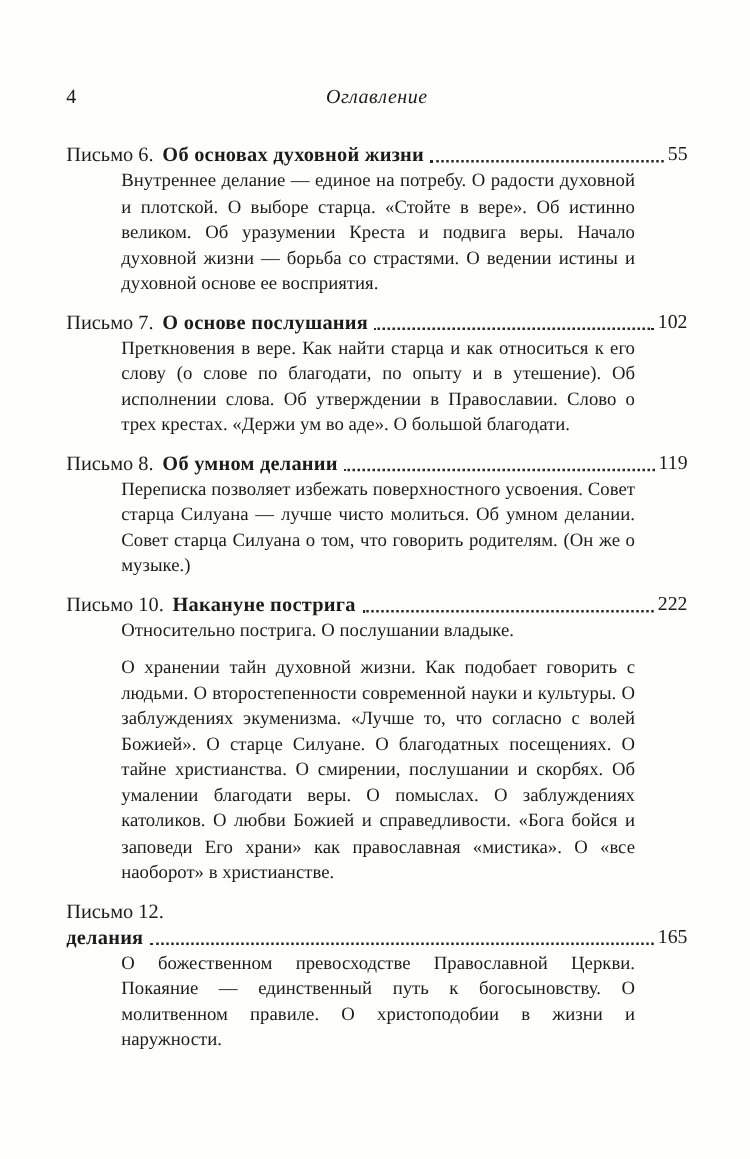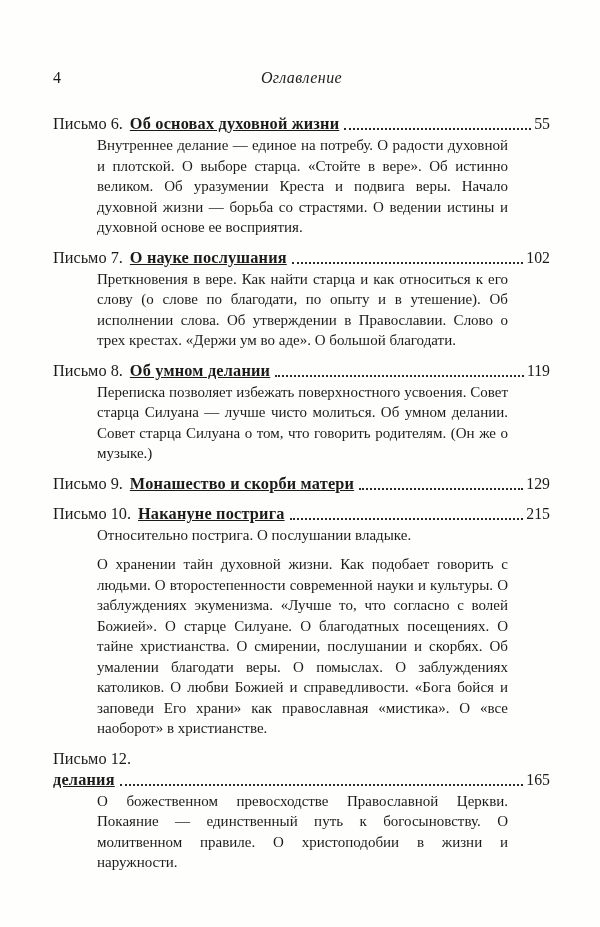--- a/index.html
+++ b/index.html
@@ -48,21 +48,20 @@
     font-size: 16.3px;
     line-height: 21px;
     white-space: nowrap;
   }
   .prefix {
     margin-right: 7px;
   }
   .title {
     font-weight: 700;
     letter-spacing: 0.2px;
-    text-decoration: underline;
   }
   .entry-line.line2 {
   }
   .leader {
     flex: 1 1 auto;
     align-self: flex-end;
     border-bottom: 2px dotted #2a2a2a;
     margin: 0 3px 4px 5px;
     min-width: 12px;
     height: 0;
@@ -96,49 +95,43 @@
           <span class="prefix">Письмо 6.</span>
           <span class="title">Об основах духовной жизни</span>
           <span class="leader"></span>
           <span class="pagenum">55</span>
         </div>
         <div class="desc">Внутреннее делание — единое на потребу. О радости духовной и плотской. О выборе старца. «Стойте в вере». Об истинно великом. Об уразумении Креста и подвига веры. Начало духовной жизни — борьба со страстями. О ведении истины и духовной основе ее восприятия.</div>
       </div>
       <div class="entry">
         <div class="entry-line">
           <span class="prefix">Письмо 7.</span>
-          <span class="title">О науке послушания</span>
+          <span class="title">О основе послушания</span>
           <span class="leader"></span>
           <span class="pagenum">102</span>
         </div>
         <div class="desc">Преткновения в вере. Как найти старца и как относиться к его слову (о слове по благодати, по опыту и в утешение). Об исполнении слова. Об утверждении в Православии. Слово о трех крестах. «Держи ум во аде». О большой благодати.</div>
       </div>
       <div class="entry">
         <div class="entry-line">
           <span class="prefix">Письмо 8.</span>
           <span class="title">Об умном делании</span>
           <span class="leader"></span>
           <span class="pagenum">119</span>
         </div>
         <div class="desc">Переписка позволяет избежать поверхностного усвоения. Совет старца Силуана — лучше чисто молиться. Об умном делании. Совет старца Силуана о том, что говорить родителям. (Он же о музыке.)</div>
       </div>
       <div class="entry">
-        <div class="entry-line">
-          <span class="prefix">Письмо 9.</span>
-          <span class="title">Монашество и скорби матери</span>
-          <span class="leader"></span>
-          <span class="pagenum">129</span>
-        </div>
       </div>
       <div class="entry">
         <div class="entry-line">
           <span class="prefix">Письмо 10.</span>
           <span class="title">Накануне пострига</span>
           <span class="leader"></span>
-          <span class="pagenum">215</span>
+          <span class="pagenum">222</span>
         </div>
         <div class="desc">Относительно пострига. О послушании владыке.</div>
       </div>
       <div class="entry">
         <div class="desc">О хранении тайн духовной жизни. Как подобает говорить с людьми. О второстепенности современной науки и культуры. О заблуждениях экуменизма. «Лучше то, что согласно с волей Божией». О старце Силуане. О благодатных посещениях. О тайне христианства. О смирении, послушании и скорбях. Об умалении благодати веры. О помыслах. О заблуждениях католиков. О любви Божией и справедливости. «Бога бойся и заповеди Его храни» как православная «мистика». О «все наоборот» в христианстве.</div>
       </div>
       <div class="entry">
         <div class="entry-line">
           <span class="prefix">Письмо 12.</span>
         </div>

